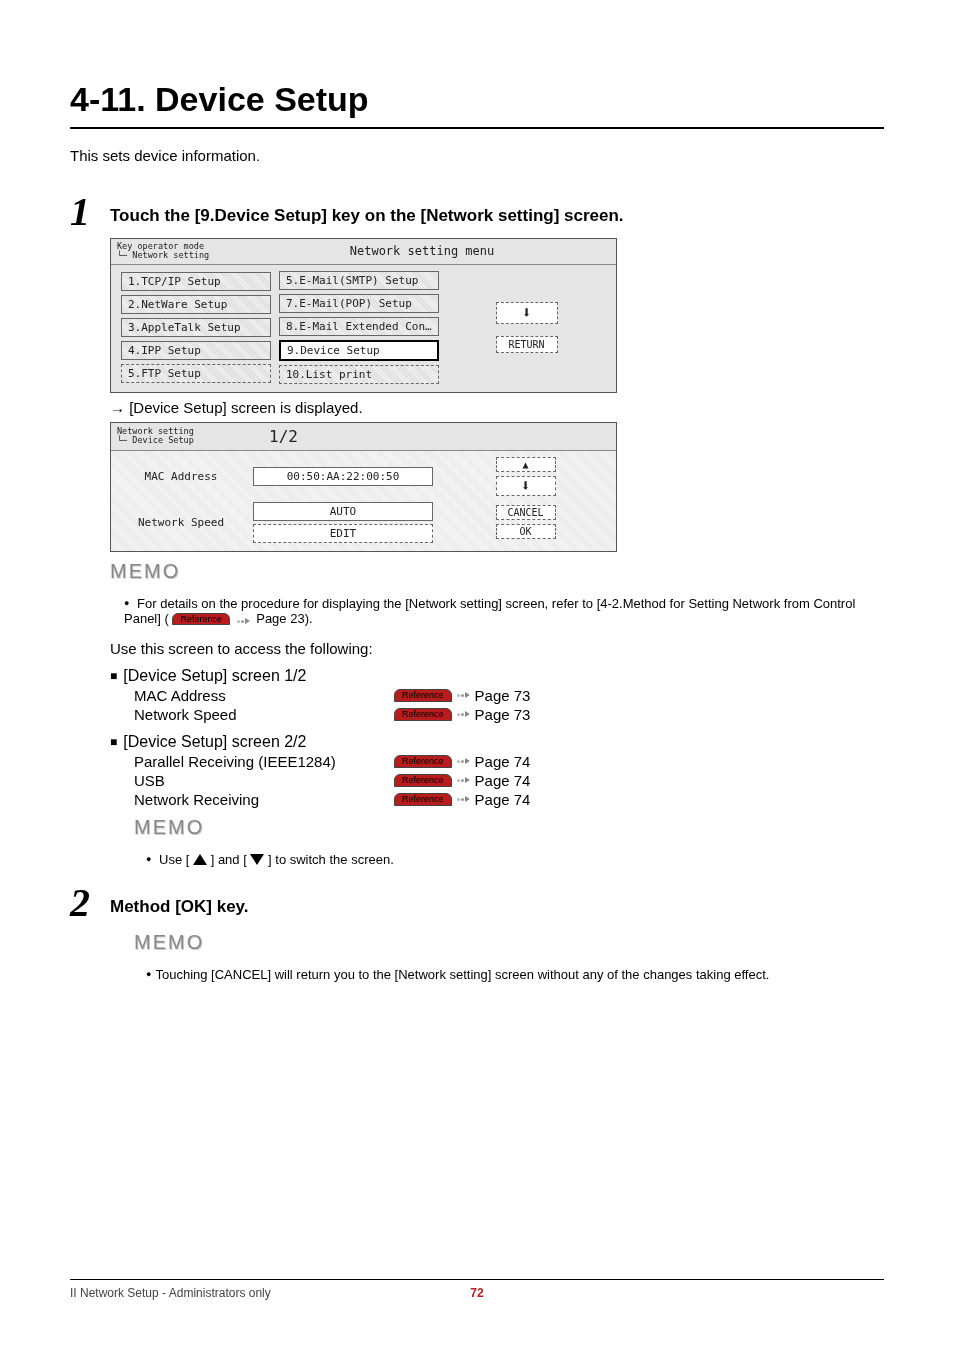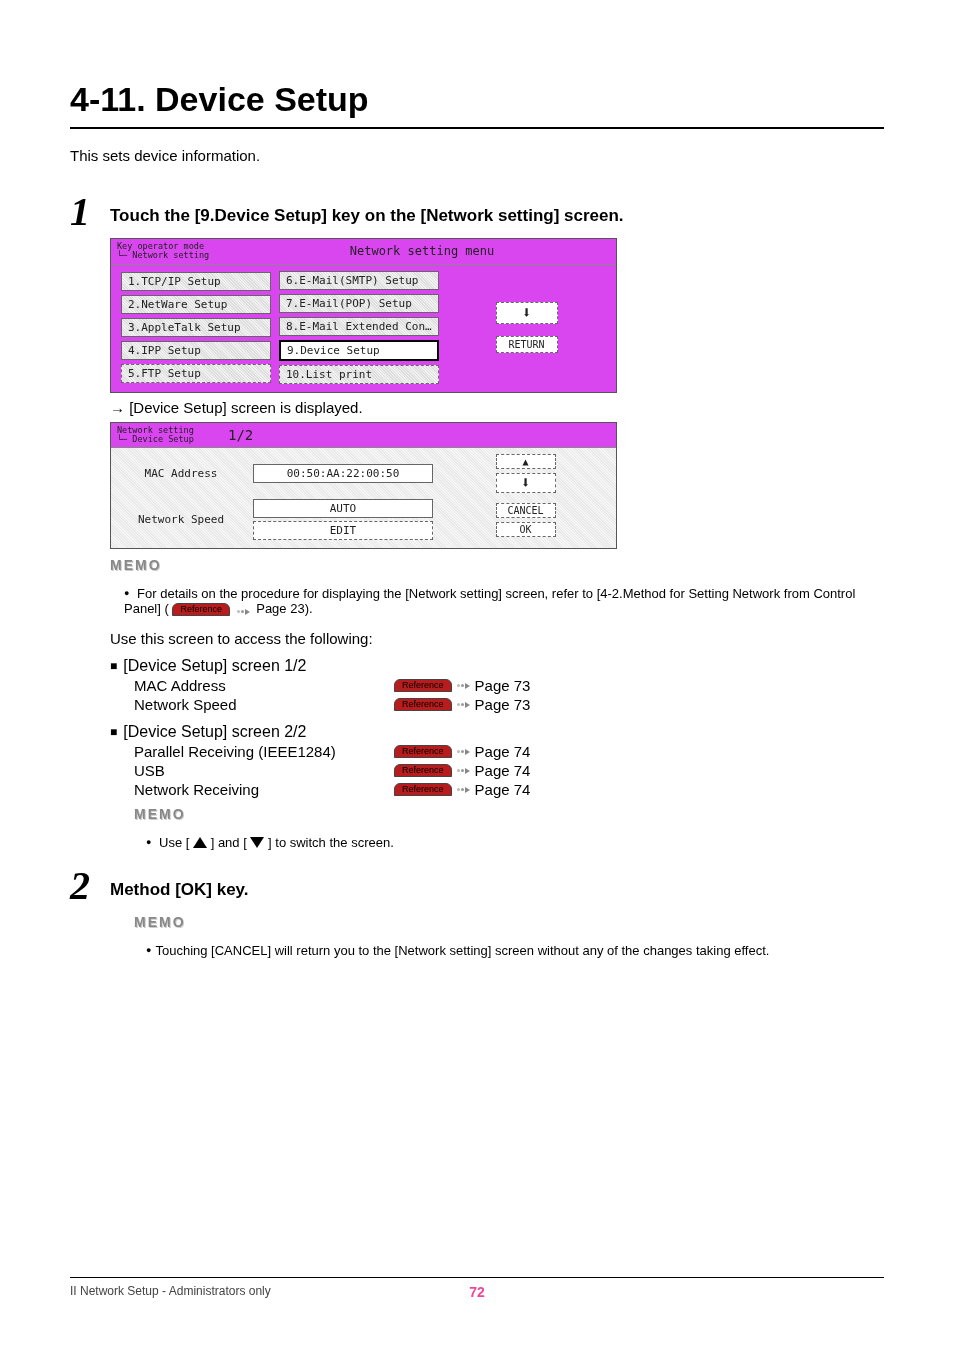--- a/index.html
+++ b/index.html
@@ -55,21 +55,21 @@
   }
 
   
   .lcd {
     border: 1px solid #555;
     width: 505px;
     padding: 0;
     font-family: "Lucida Console", Consolas, monospace;
     font-size: 11px;
     color: #222;
-    background: #d946ef;
+    background: #e5e5e5;
     margin: 6px 0;
   }
   .lcd-header {
     display: flex;
     align-items: center;
     border-bottom: 1px solid #888;
   }
   .lcd-header-left {
     font-size: 8.5px;
     line-height: 1.1;
@@ -78,22 +78,22 @@
     white-space: pre;
   }
   .lcd-header-center {
     flex: 1;
     text-align: center;
     font-size: 12px;
     padding: 4px 0;
   }
   .lcd-header-right {
     width: 70px;
-    text-align: left;
-    font-size: 14px;
+    text-align: right;
+    font-size: 16px;
     padding: 4px 0;
   }
   .lcd-body {
     display: flex;
     padding: 4px 6px 6px 6px;
     align-items: center;
   }
   .lcd-col {
     display: flex;
     flex-direction: column;
@@ -151,25 +151,25 @@
     border:1px dashed #666; width:58px; text-align:center; font-size:10px; padding:1px 0; background:#fff;
   }
 
   .arrow-note {
     font-size: 15px;
     margin: 4px 0 4px 0;
   }
 
   
   .memo-label {
-    font-weight: bold;
+    font-weight: normal;
     color: #888;
     letter-spacing: 2px;
     text-shadow: 1px 1px 0 #ccc;
-    font-size: 14px;
+    font-size: 20px;
     margin-top: 8px;
   }
   .memo-body {
     font-size: 13px;
     margin-left: 14px;
   }
   .memo-body .bullet::before {
     content: "\25CF";
     font-size: 9px;
     margin-right: 4px;
@@ -233,21 +233,21 @@
   
   .footer {
     position: absolute; bottom: 40px; left:70px; right:70px;
   }
   .footer-rule {
     border:none;border-top:1px solid #000;margin-bottom:6px;
   }
   .footer-grid {
     display:grid;grid-template-columns:1fr auto 1fr;align-items:start;font-size:12px;color:#444;
   }
-  .footer-grid .center { font-weight:bold; color:#ec4899; font-size:14px;}
+  .footer-grid .center { font-weight:bold; color:#b91c1c; font-size:12px;}
 </style>
 </head>
 <body>
 
 <div class="page">
 
   <h1 class="title">4-11. Device Setup</h1>
   <hr class="title-rule">
   <div class="intro">This sets device information.</div>
 
@@ -266,21 +266,21 @@
       </div>
       <div class="lcd-body">
         <div class="lcd-col left">
           <div class="lcd-btn">1.TCP/IP Setup</div>
           <div class="lcd-btn">2.NetWare Setup</div>
           <div class="lcd-btn">3.AppleTalk Setup</div>
           <div class="lcd-btn">4.IPP Setup</div>
           <div class="lcd-btn dotted">5.FTP Setup</div>
         </div>
         <div class="lcd-col mid">
-          <div class="lcd-btn">6.E-Mail(SMTP) Setup</div>
+          <div class="lcd-btn">5.E-Mail(SMTP) Setup</div>
           <div class="lcd-btn">7.E-Mail(POP) Setup</div>
           <div class="lcd-btn">8.E-Mail Extended Confi…</div>
           <div class="lcd-btn highlight">9.Device Setup</div>
           <div class="lcd-btn dotted">10.List print</div>
         </div>
         <div class="lcd-col right">
           <div class="lcd-side-btn"><span class="arrow-black">⬇</span></div>
           <div style="flex:1"></div>
           <div class="lcd-side-btn">RETURN</div>
         </div>

